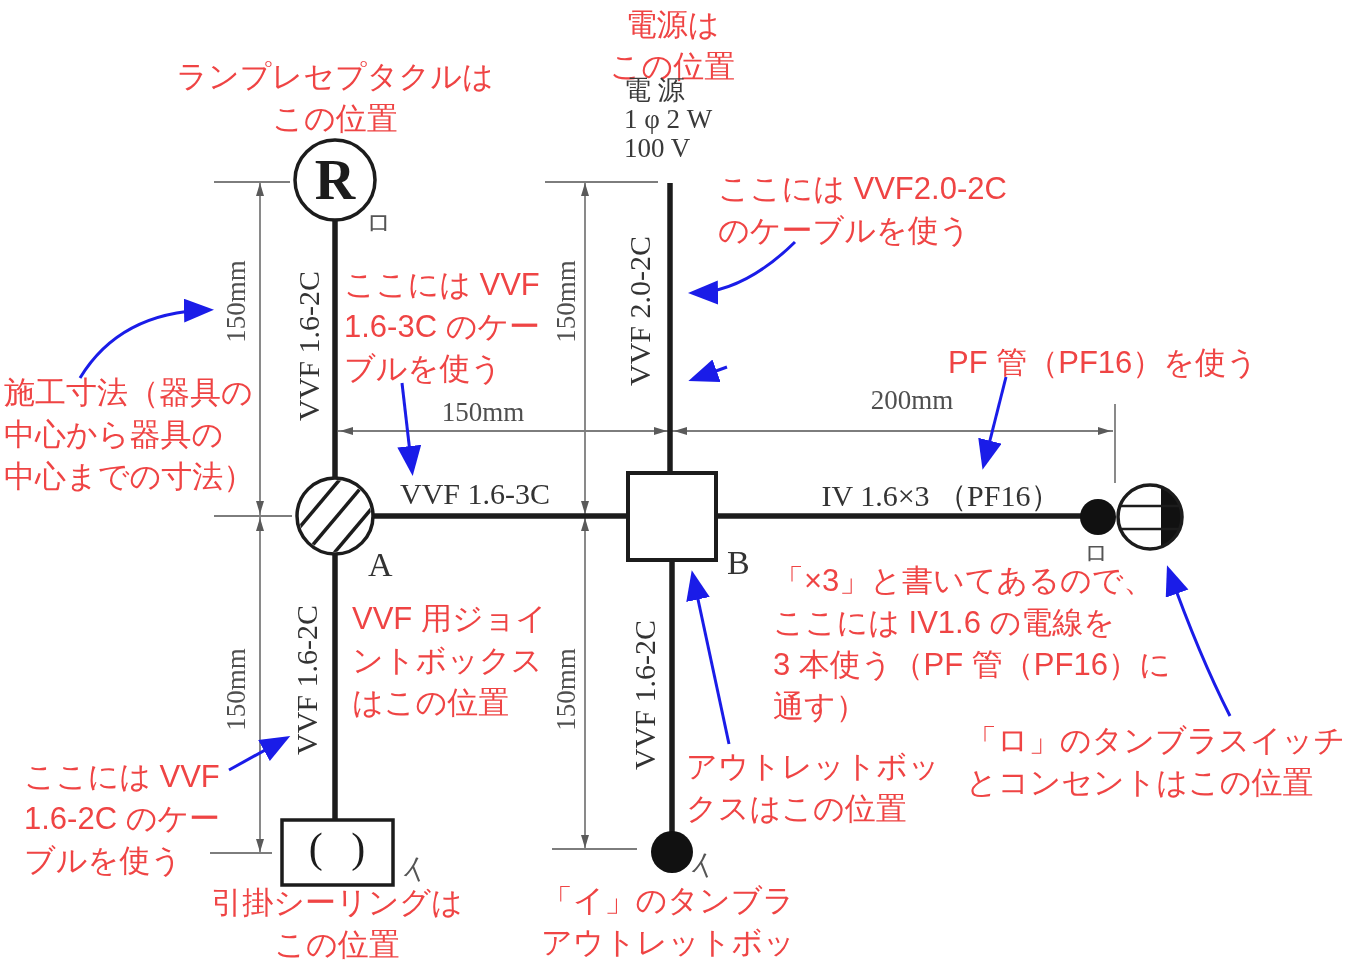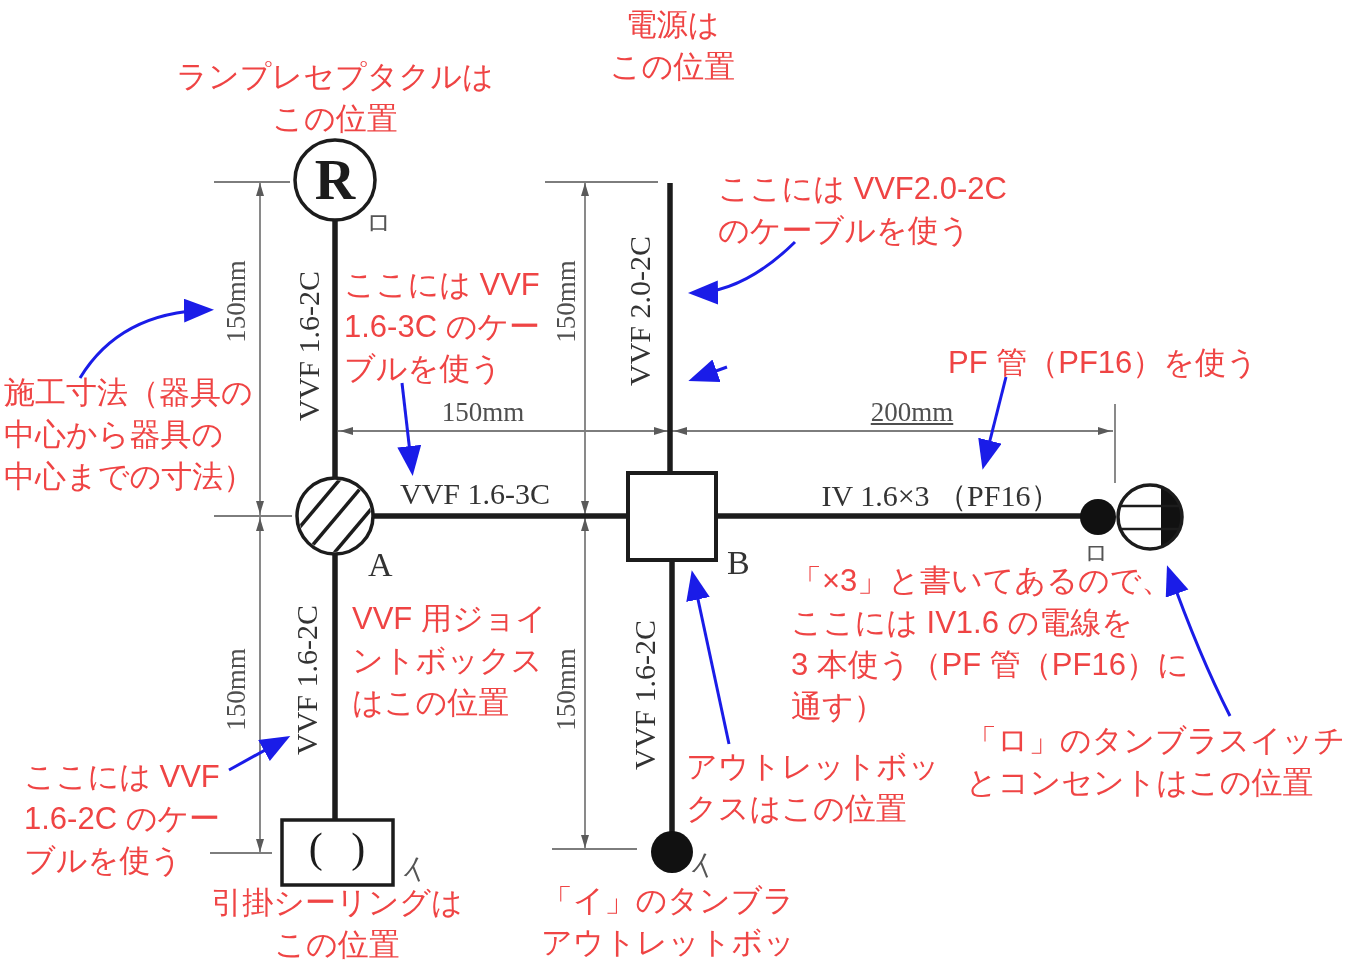--- a/index.html
+++ b/index.html
@@ -116,41 +116,44 @@
 はこの位置</div>
   <div class="note" style="left:24px;top:756px;">ここには VVF
 1.6-2C のケー
 ブルを使う</div>
   <div class="note center" style="left:187px;top:882px;width:300px;">引掛シーリングは
 この位置</div>
   <div class="note center" style="left:518px;top:880px;width:300px;">「イ」のタンブラ
 アウトレットボッ</div>
   <div class="note" style="left:686px;top:746px;">アウトレットボッ
 クスはこの位置</div>
-  <div class="note" style="left:773px;top:560px;margin-left:18px;">「×3」と書いてあるので、
+  <div class="note" style="left:773px;top:560px;">「×3」と書いてあるので、
 ここには IV1.6 の電線を
 3 本使う（PF 管（PF16）に
 通す）</div>
   <div class="note" style="left:966px;top:720px;">「ロ」のタンブラスイッチ
 とコンセントはこの位置</div>
 
+  <div class="srcblk serif" style="left:624px;top:76px;">電 源
+1 φ 2 W
+100 V</div>
 
   <div class="cable serif rot" style="left:224px;top:329px;width:170px;">VVF 1.6-2C</div>
   <div class="cable serif rot" style="left:222px;top:663px;width:170px;">VVF 1.6-2C</div>
   <div class="cable serif rot" style="left:555px;top:294px;width:170px;">VVF 2.0-2C</div>
   <div class="cable serif rot" style="left:560px;top:678px;width:170px;">VVF 1.6-2C</div>
   <div class="cable serif" style="left:395px;top:477px;width:160px;">VVF 1.6-3C</div>
   <div class="cable serif" style="left:811px;top:476px;width:260px;">IV 1.6×3 （PF16）</div>
 
   <div class="dim serif rot" style="left:191px;top:286px;width:90px;">150mm</div>
   <div class="dim serif rot" style="left:191px;top:674px;width:90px;">150mm</div>
   <div class="dim serif rot" style="left:521px;top:286px;width:90px;">150mm</div>
   <div class="dim serif rot" style="left:521px;top:674px;width:90px;">150mm</div>
   <div class="dim serif" style="left:433px;top:397px;width:100px;">150mm</div>
-  <div class="dim serif" style="left:860px;top:397px;width:104px;text-decoration:underline;">200mm</div>
+  <div class="dim serif" style="left:860px;top:385px;width:104px;">200mm</div>
 
   <div class="dev serif" style="left:303px;top:148px;width:64px;text-align:center;font-size:56px;font-weight:bold;color:#1c1c1c;">R</div>
   <div class="dev serif mark" style="left:366px;top:206px;font-size:25px;">ロ</div>
   <div class="dev serif" style="left:368px;top:546px;font-size:34px;">A</div>
   <div class="dev serif" style="left:727px;top:544px;font-size:34px;">B</div>
   <div class="dev serif" style="left:292px;top:824px;width:90px;text-align:center;font-size:42px;word-spacing:18px;color:#1c1c1c;">( )</div>
   <div class="dev serif mark" style="left:400px;top:852px;font-size:27px;transform:rotate(-22deg);">イ</div>
   <div class="dev serif mark" style="left:688px;top:848px;font-size:27px;transform:rotate(-22deg);">イ</div>
   <div class="dev serif mark" style="left:1084px;top:537px;font-size:24px;">ロ</div>
 

